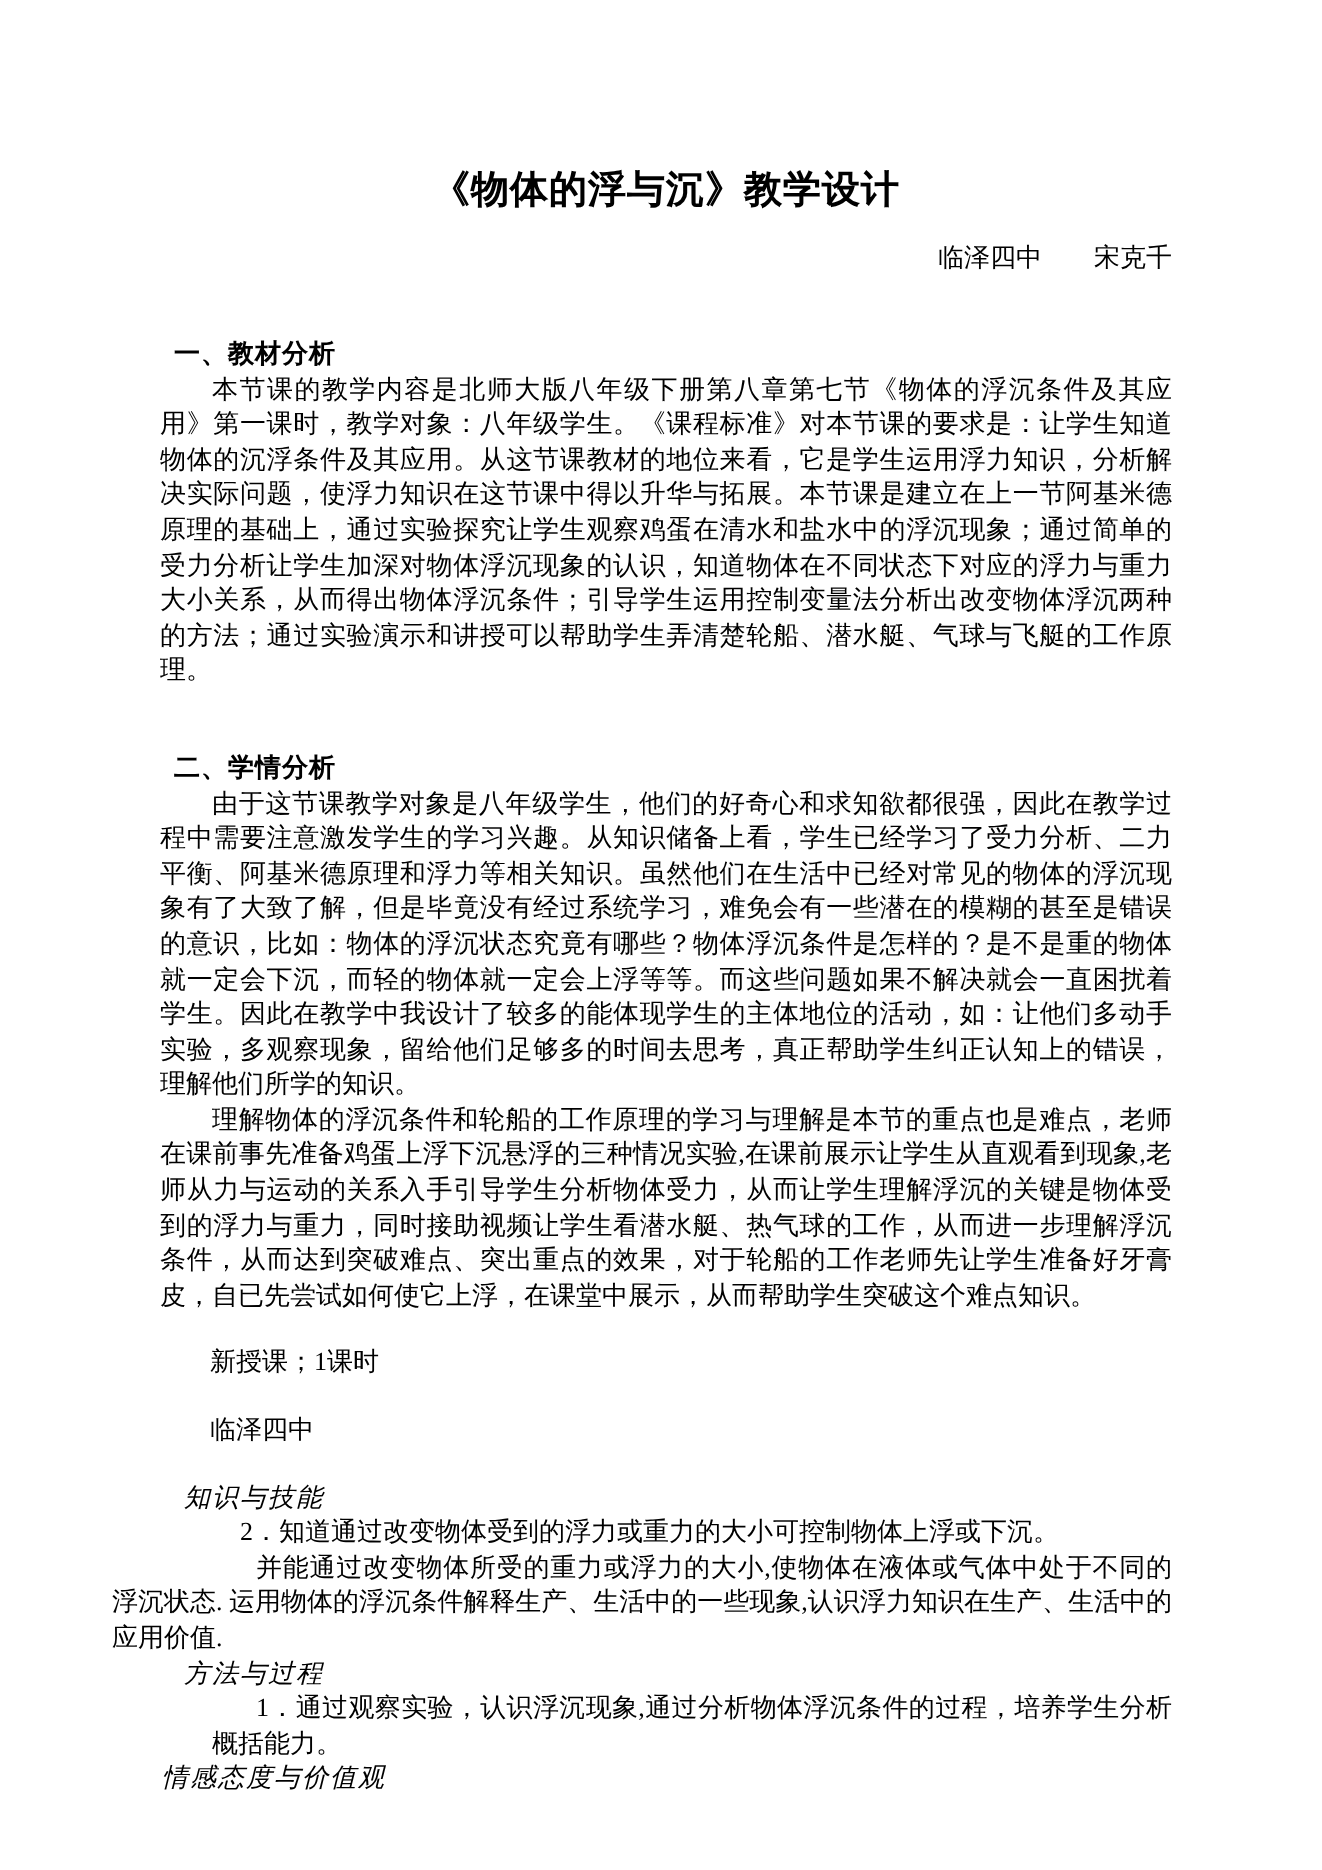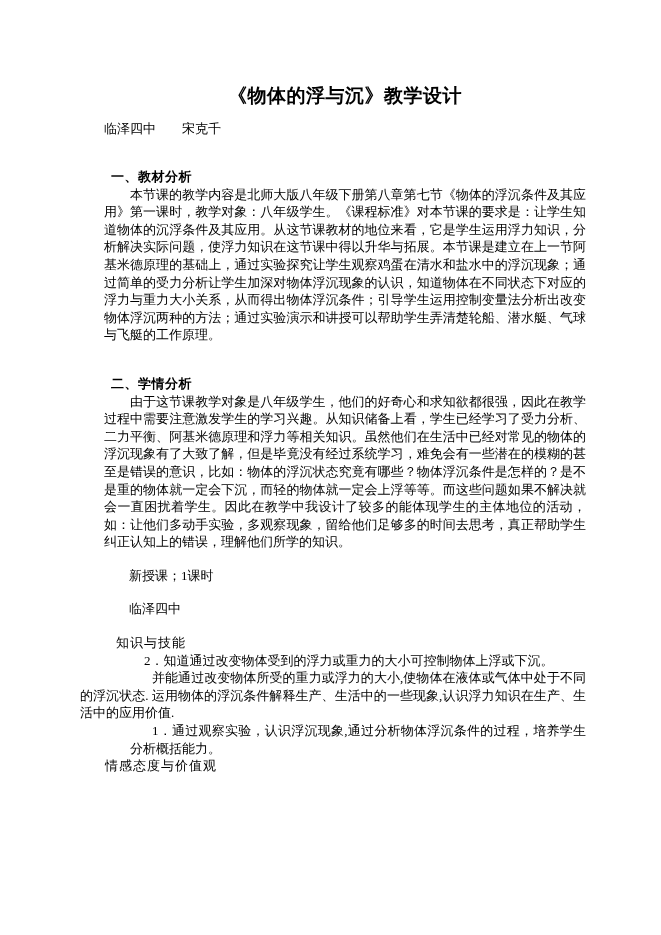--- a/index.html
+++ b/index.html
@@ -3,34 +3,34 @@
 <meta charset="utf-8">
 <style>
   html,body{margin:0;padding:0;}
   body{
     width:661px;height:935px;background:#ffffff;color:#000000;
     font-family:"Liberation Serif","DejaVu Serif",serif;
     -webkit-font-smoothing:none;
   }
   .page{
     box-sizing:border-box;width:661px;height:935px;
-    padding:84px 75px 30px 104px;overflow:hidden;background:#ffffff;
+    padding:84px 75px 30px 80px;overflow:hidden;background:#ffffff;
   }
   .doc-title{
     font-size:19px;font-weight:bold;text-align:center;
     margin:0 0 8px 0;letter-spacing:0.5px;line-height:24px;
   }
-  .byline{font-size:13px;text-align:left;margin:12px 0 2px 0;line-height:17px;}
+  .byline{font-size:13px;text-align:right;margin:12px 0 2px 0;line-height:17px;}
   .byline .author{margin-left:26px;}
   p{margin:0;font-size:13px;line-height:17.6px;}
   .sec-h{font-weight:bold;text-indent:7px;letter-spacing:0.5px;margin-top:31px;}
   .sec-h.plain{font-weight:normal;letter-spacing:1px;}
   .body-p{text-align:justify;text-justify:inter-character;text-indent:26px;}
   .ln-ind2{text-indent:25px;margin-top:16px;}
-  .kai{text-indent:12px;letter-spacing:1px;}
+  .kai{font-style:italic;text-indent:12px;letter-spacing:1px;}
   .obj-item{margin-left:-24px;text-indent:64px;text-align:justify;text-justify:inter-character;}
   .obj-note{margin-left:-24px;text-indent:72px;text-align:justify;text-justify:inter-character;}
   .m-item1{margin-left:26px;text-indent:22px;text-align:justify;text-justify:inter-character;}
   .m-item2{text-indent:40px;}
   .affective{text-indent:1px;}
 </style>
 </head>
 <body>
 
 <div class="page">
@@ -40,25 +40,27 @@
   <div class="byline">
     <span class="school">临泽四中</span><span class="author">宋克千</span>
   </div>
 
   <p class="sec-h">一、教材分析</p>
   <p class="body-p">本节课的教学内容是北师大版八年级下册第八章第七节《物体的浮沉条件及其应用》第一课时，教学对象：八年级学生。《课程标准》对本节课的要求是：让学生知道物体的沉浮条件及其应用。从这节课教材的地位来看，它是学生运用浮力知识，分析解决实际问题，使浮力知识在这节课中得以升华与拓展。本节课是建立在上一节阿基米德原理的基础上，通过实验探究让学生观察鸡蛋在清水和盐水中的浮沉现象；通过简单的受力分析让学生加深对物体浮沉现象的认识，知道物体在不同状态下对应的浮力与重力大小关系，从而得出物体浮沉条件；引导学生运用控制变量法分析出改变物体浮沉两种的方法；通过实验演示和讲授可以帮助学生弄清楚轮船、潜水艇、气球与飞艇的工作原理。</p>
 
   <p class="sec-h">二、学情分析</p>
   <p class="body-p">由于这节课教学对象是八年级学生，他们的好奇心和求知欲都很强，因此在教学过程中需要注意激发学生的学习兴趣。从知识储备上看，学生已经学习了受力分析、二力平衡、阿基米德原理和浮力等相关知识。虽然他们在生活中已经对常见的物体的浮沉现象有了大致了解，但是毕竟没有经过系统学习，难免会有一些潜在的模糊的甚至是错误的意识，比如：物体的浮沉状态究竟有哪些？物体浮沉条件是怎样的？是不是重的物体就一定会下沉，而轻的物体就一定会上浮等等。而这些问题如果不解决就会一直困扰着学生。因此在教学中我设计了较多的能体现学生的主体地位的活动，如：让他们多动手实验，多观察现象，留给他们足够多的时间去思考，真正帮助学生纠正认知上的错误，理解他们所学的知识。</p>
 
+  <p class="body-p">理解物体的浮沉条件和轮船的工作原理的学习与理解是本节的重点也是难点，老师在课前事先准备鸡蛋上浮下沉悬浮的三种情况实验,在课前展示让学生从直观看到现象,老师从力与运动的关系入手引导学生分析物体受力，从而让学生理解浮沉的关键是物体受到的浮力与重力，同时接助视频让学生看潜水艇、热气球的工作，从而进一步理解浮沉条件，从而达到突破难点、突出重点的效果，对于轮船的工作老师先让学生准备好牙膏皮，自已先尝试如何使它上浮，在课堂中展示，从而帮助学生突破这个难点知识。</p>
 
   <p class="ln-ind2">新授课；1课时</p>
   <p class="ln-ind2">临泽四中</p>
 
   <p class="ln-ind2 kai">知识与技能</p>
   <p class="obj-item">2．知道通过改变物体受到的浮力或重力的大小可控制物体上浮或下沉。</p>
   <p class="obj-note">并能通过改变物体所受的重力或浮力的大小,使物体在液体或气体中处于不同的浮沉状态. 运用物体的浮沉条件解释生产、生活中的一些现象,认识浮力知识在生产、生活中的应用价值.</p>
 
+  <p class="kai">方法与过程</p>
   <p class="m-item1">1．通过观察实验，认识浮沉现象,通过分析物体浮沉条件的过程，培养学生分析概括能力。</p>
 
   <p class="kai affective">情感态度与价值观</p>
 
 </div>
 
 </body></html>

